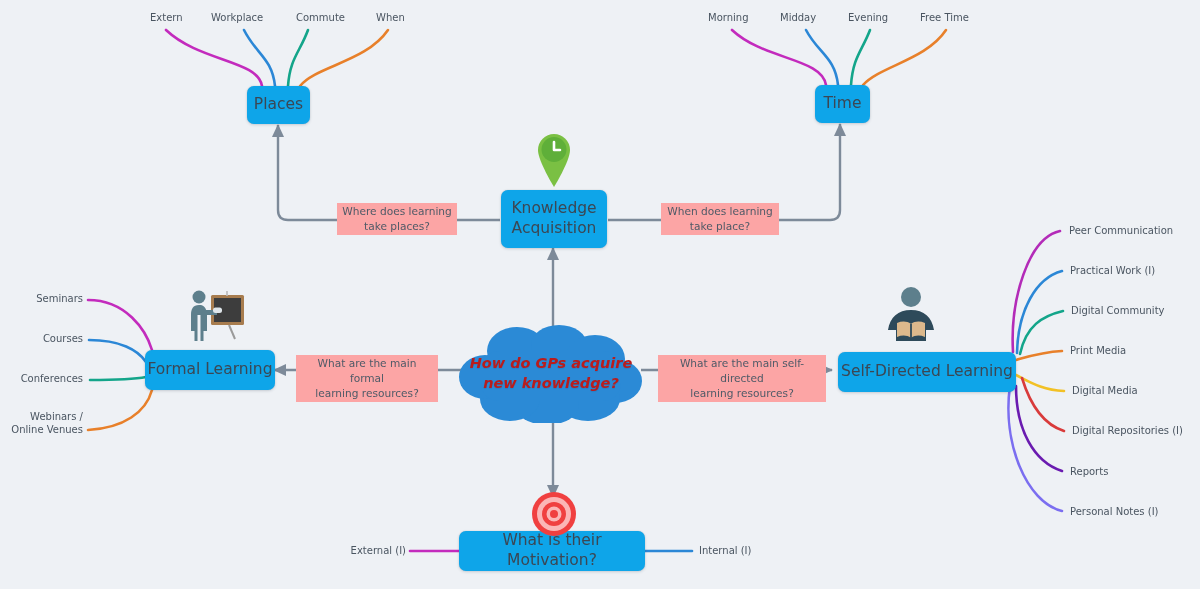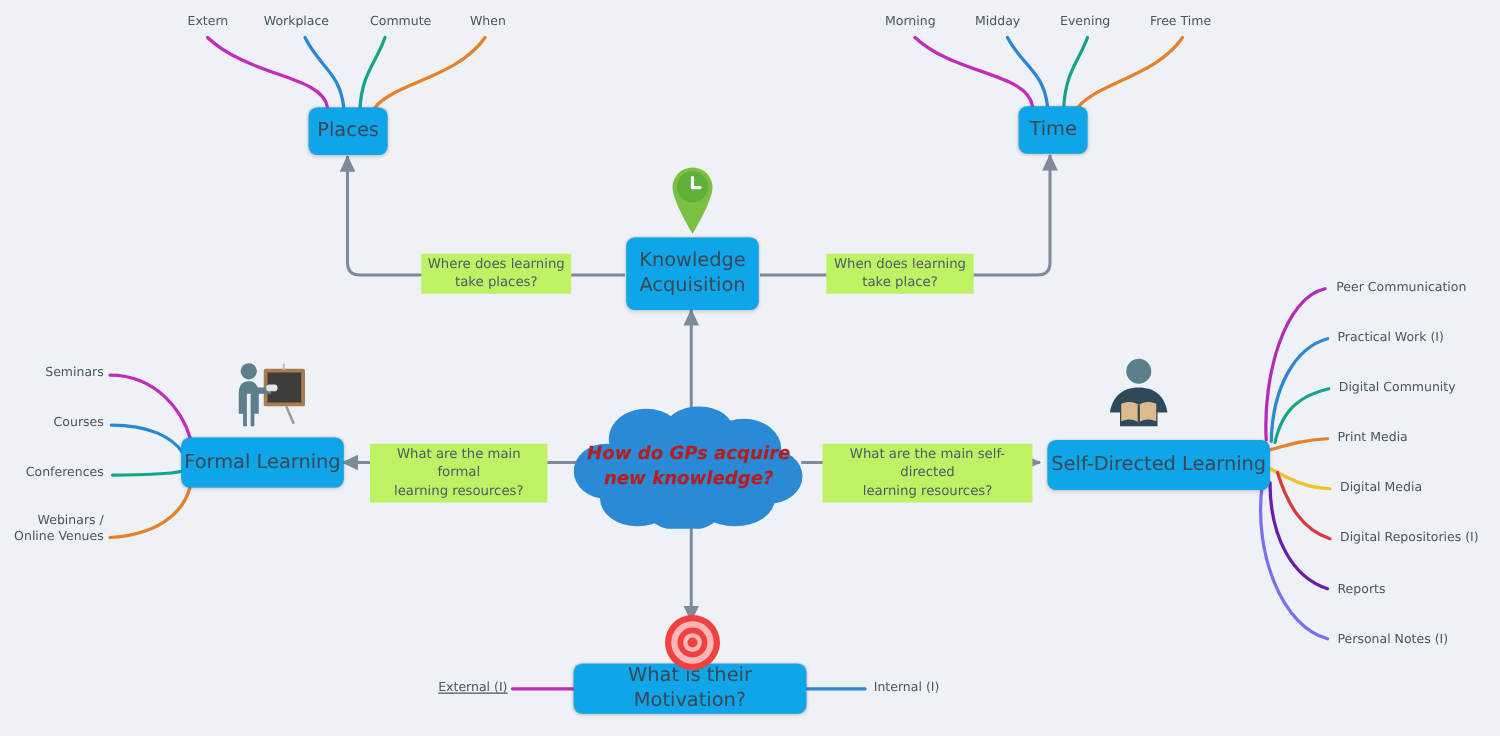--- a/index.html
+++ b/index.html
@@ -68,21 +68,21 @@
   }
   .leaf.r { text-align: right; }
   
   .edge-label {
     position: absolute;
     font-size: 10.6px;
     color: #4f5a67;
     text-align: center;
     line-height: 1.42;
     z-index: 4;
-    background: #bef264;
+    background: #fca5a5;
     padding: 1px 3px;
     box-sizing: border-box;
   }
   
   .icon { position: absolute; z-index: 4; }
 </style>
 </head>
 <body>
 
 <div id="canvas">
@@ -257,21 +257,21 @@
   <div class="leaf" style="left:1072px; top:424px;">
     <span>Digital Repositories (I)</span>
   </div>
   <div class="leaf" style="left:1070px; top:465px;">
     <span>Reports</span>
   </div>
   <div class="leaf" style="left:1070px; top:505px;">
     <span>Personal Notes (I)</span>
   </div>
 
-  <div class="leaf r" style="left:322px; top:544px; width:84px;text-decoration:underline;">
+  <div class="leaf r" style="left:322px; top:544px; width:84px;">
     <span>External (I)</span>
   </div>
   <div class="leaf" style="left:699px; top:544px;">
     <span>Internal (I)</span>
   </div>
 
   <div class="icon" style="left:534px; top:130px; width:40px; height:58px;">
     <svg width="40" height="58" viewBox="0 0 40 58">
       <path d="M20,57 C20,57 4,31 4,20 A16,16 0 1,1 36,20 C36,31 20,57 20,57 Z" fill="#7ac043"></path>
       <circle cx="20" cy="19.5" r="12.5" fill="#5faf39"></circle>

